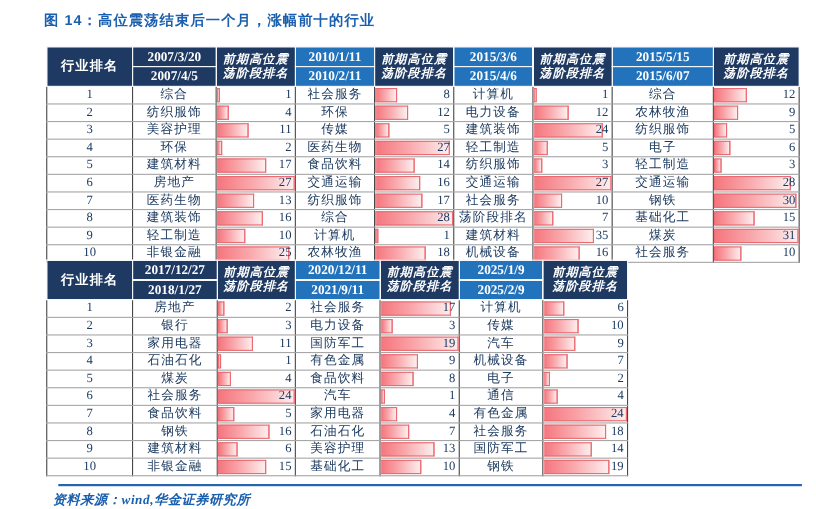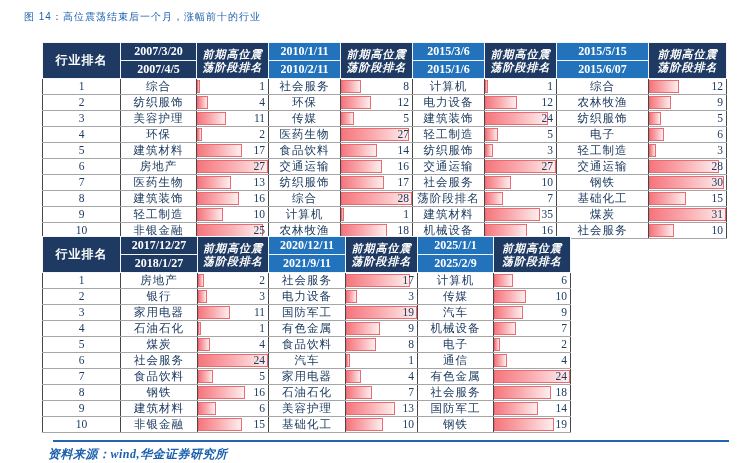--- a/index.html
+++ b/index.html
@@ -3,23 +3,23 @@
 <meta charset="utf-8">
 <style>
   * { box-sizing: border-box; }
   html, body { margin: 0; padding: 0; }
   body {
     width: 742px; height: 463px; position: relative;
     background: #ffffff; overflow: hidden;
     font-family: "Liberation Serif", serif;
   }
   .fig-title {
-    position: absolute; left: 24px; top: 10px;
+    position: absolute; left: 40px; top: 10px;
     font-family: "Liberation Sans", sans-serif;
-    font-size: 10px; font-weight: normal;
+    font-size: 13px; font-weight: bold;
     color: var(--title-blue, #1b60ae); letter-spacing: 1px;
   }
   table.tbl { position: absolute; border-collapse: collapse; table-layout: fixed; }
   #table-top { left: 42px; top: 42px; }
   #table-bottom { left: 42px; top: 236px; }
   .tbl th, .tbl td { padding: 0; text-align: center; overflow: hidden; white-space: nowrap; }
   .tbl thead th { color: #ffffff; font-weight: bold; border: 1px solid #f2f6fa; }
   .h-dark  { background: var(--header-dark, #1f3a62); }
   .h-light { background: var(--header-light, #2273bc); }
   .h-rank  { font-size: 12px; letter-spacing: 1px; }
@@ -89,21 +89,21 @@
         </th>
         <th class="h-date h-light">2015/5/15</th>
         <th class="h-prior h-dark" rowspan="2">
           <span>前期高位震</span>
           <span>荡阶段排名</span>
         </th>
       </tr>
       <tr>
         <th class="h-date h-dark">2007/4/5</th>
         <th class="h-date h-light">2010/2/11</th>
-        <th class="h-date h-light">2015/1/6</th>
+        <th class="h-date h-light">2015/4/6</th>
         <th class="h-date h-light">2015/6/07</th>
       </tr>
     </thead>
     <tbody>
       <tr>
         <td class="c-rank">1</td>
         <td class="c-ind">综合</td>
         <td class="c-bar">
           <div class="bar" style="width: 3.7%;"></div>
           <span class="bar-val">1</span>
@@ -349,21 +349,21 @@
         <th class="h-date h-dark">2017/12/27</th>
         <th class="h-prior h-dark" rowspan="2">
           <span>前期高位震</span>
           <span>荡阶段排名</span>
         </th>
         <th class="h-date h-light">2020/12/11</th>
         <th class="h-prior h-dark" rowspan="2">
           <span>前期高位震</span>
           <span>荡阶段排名</span>
         </th>
-        <th class="h-date h-light">2025/1/1</th>
+        <th class="h-date h-light">2025/1/9</th>
         <th class="h-prior h-dark" rowspan="2">
           <span>前期高位震</span>
           <span>荡阶段排名</span>
         </th>
       </tr>
       <tr>
         <th class="h-date h-dark">2018/1/27</th>
         <th class="h-date h-light">2021/9/11</th>
         <th class="h-date h-light">2025/2/9</th>
       </tr>

